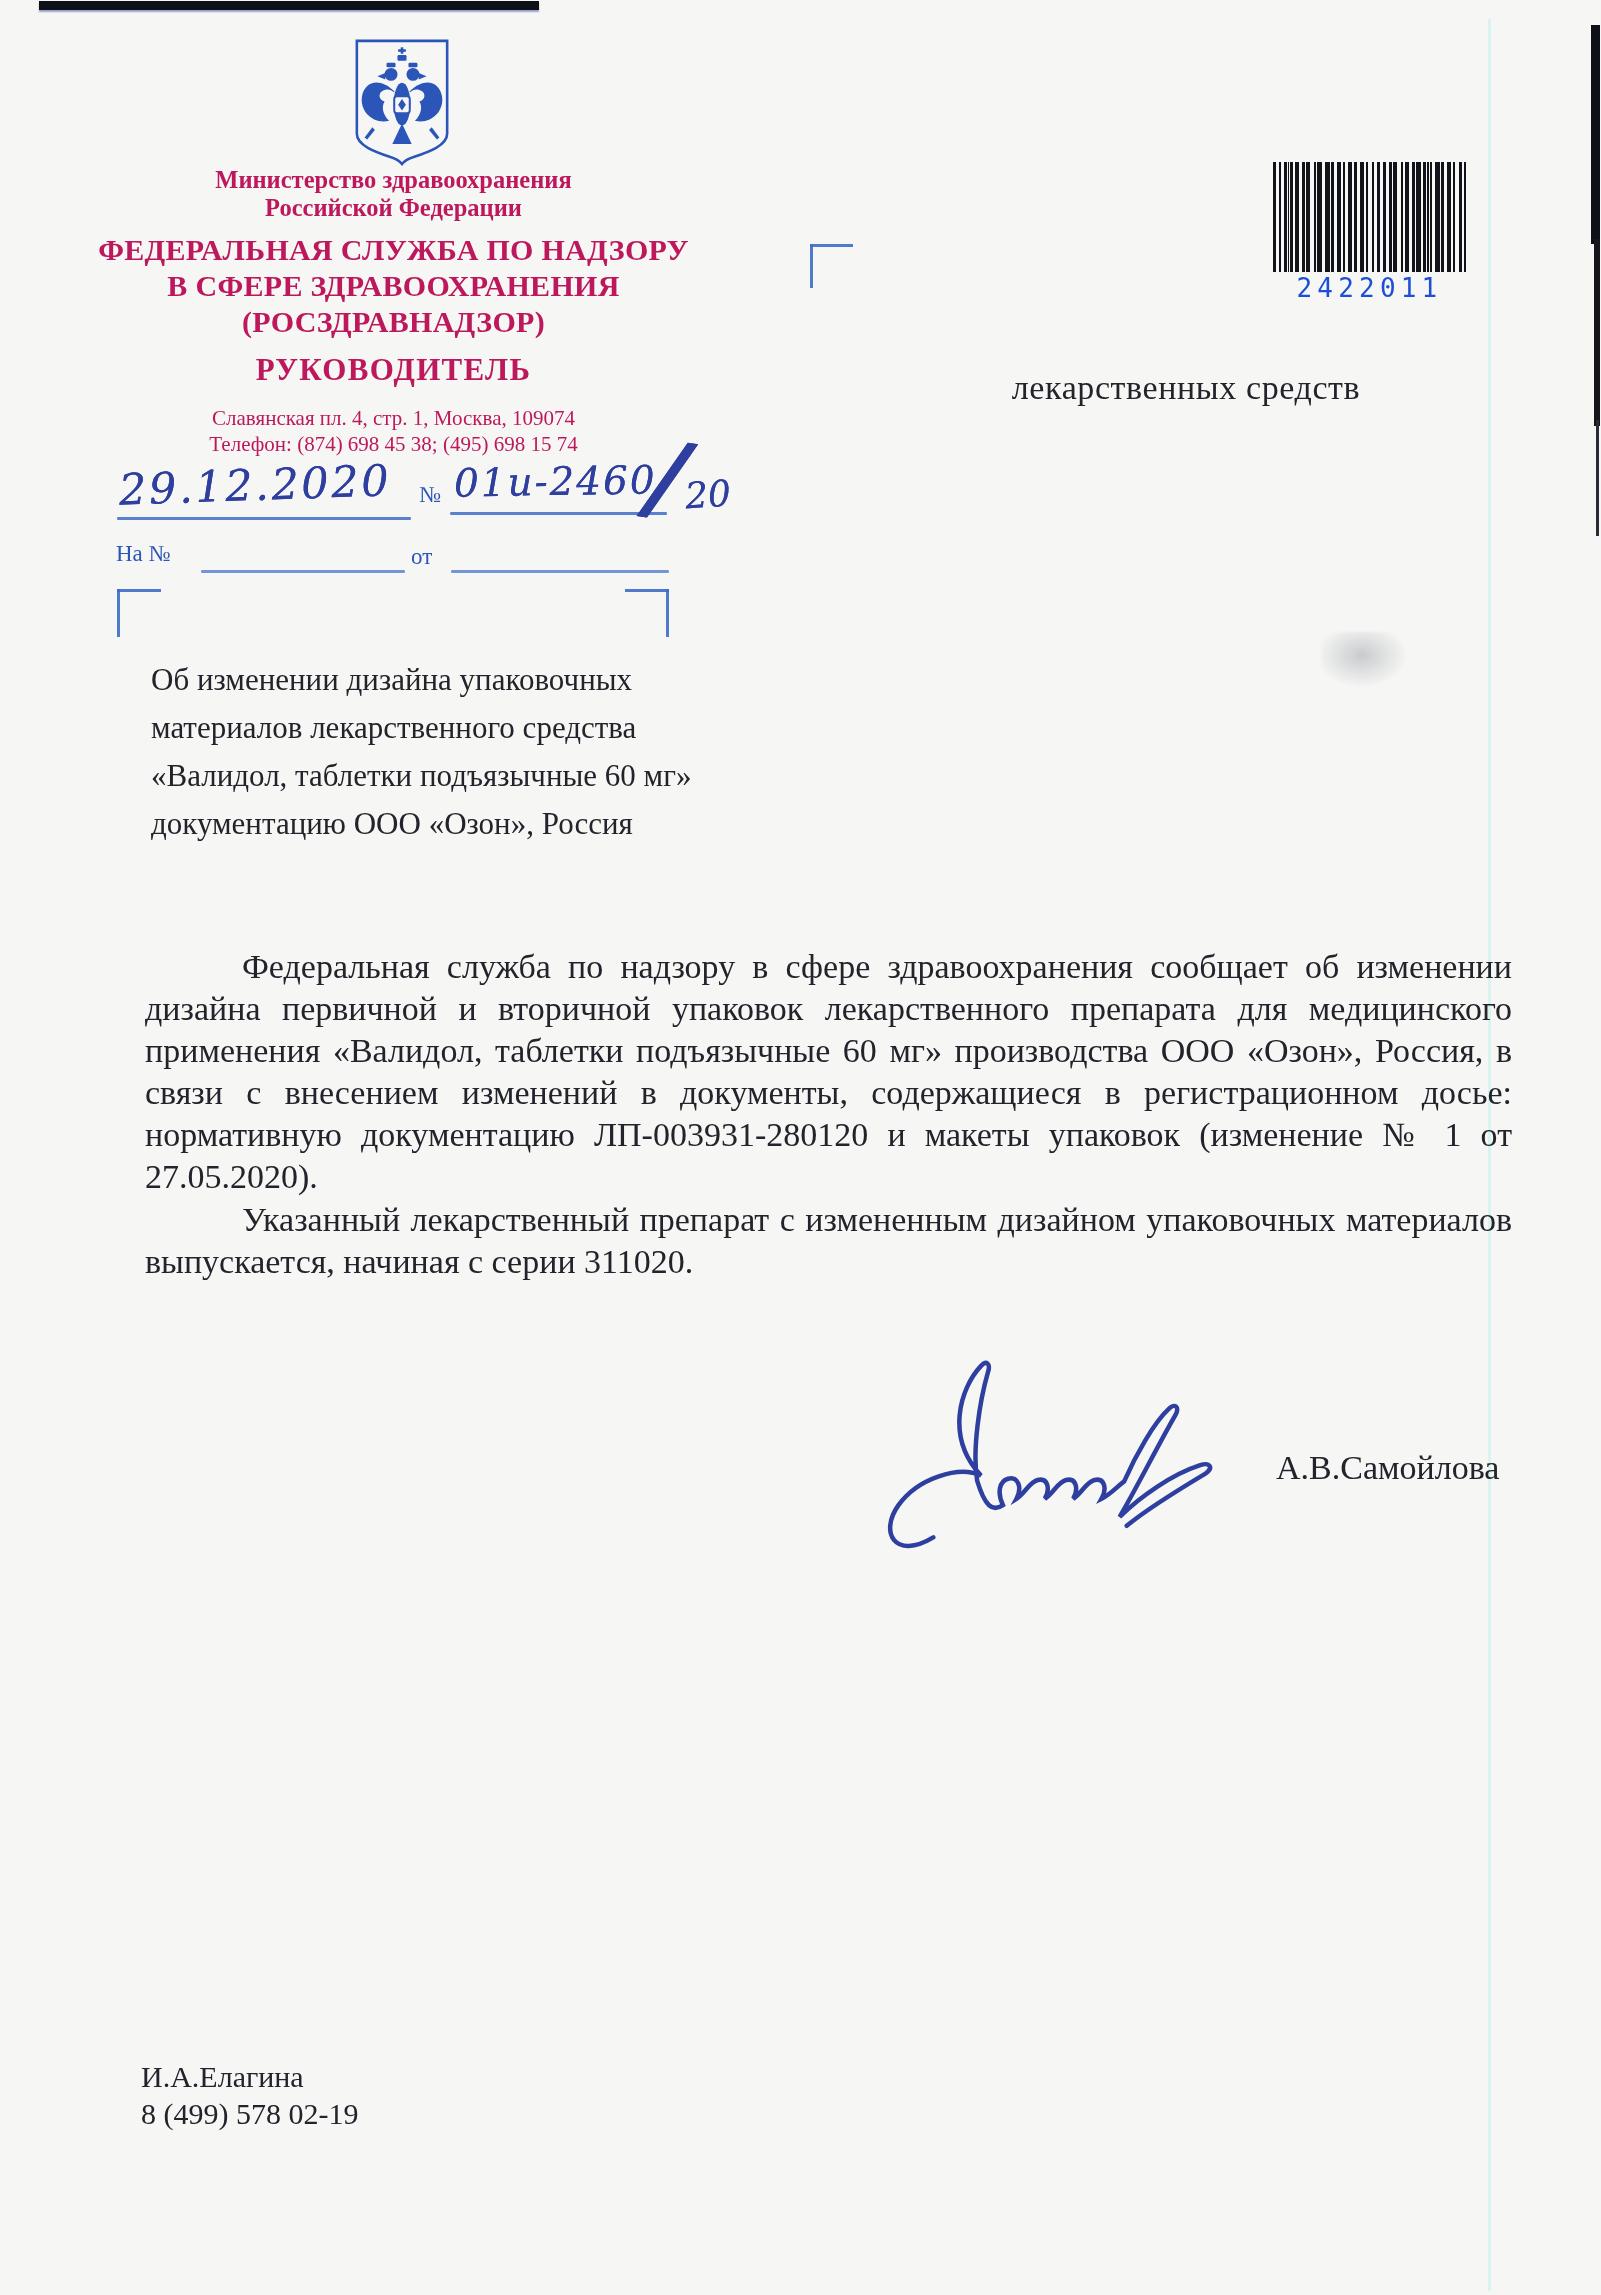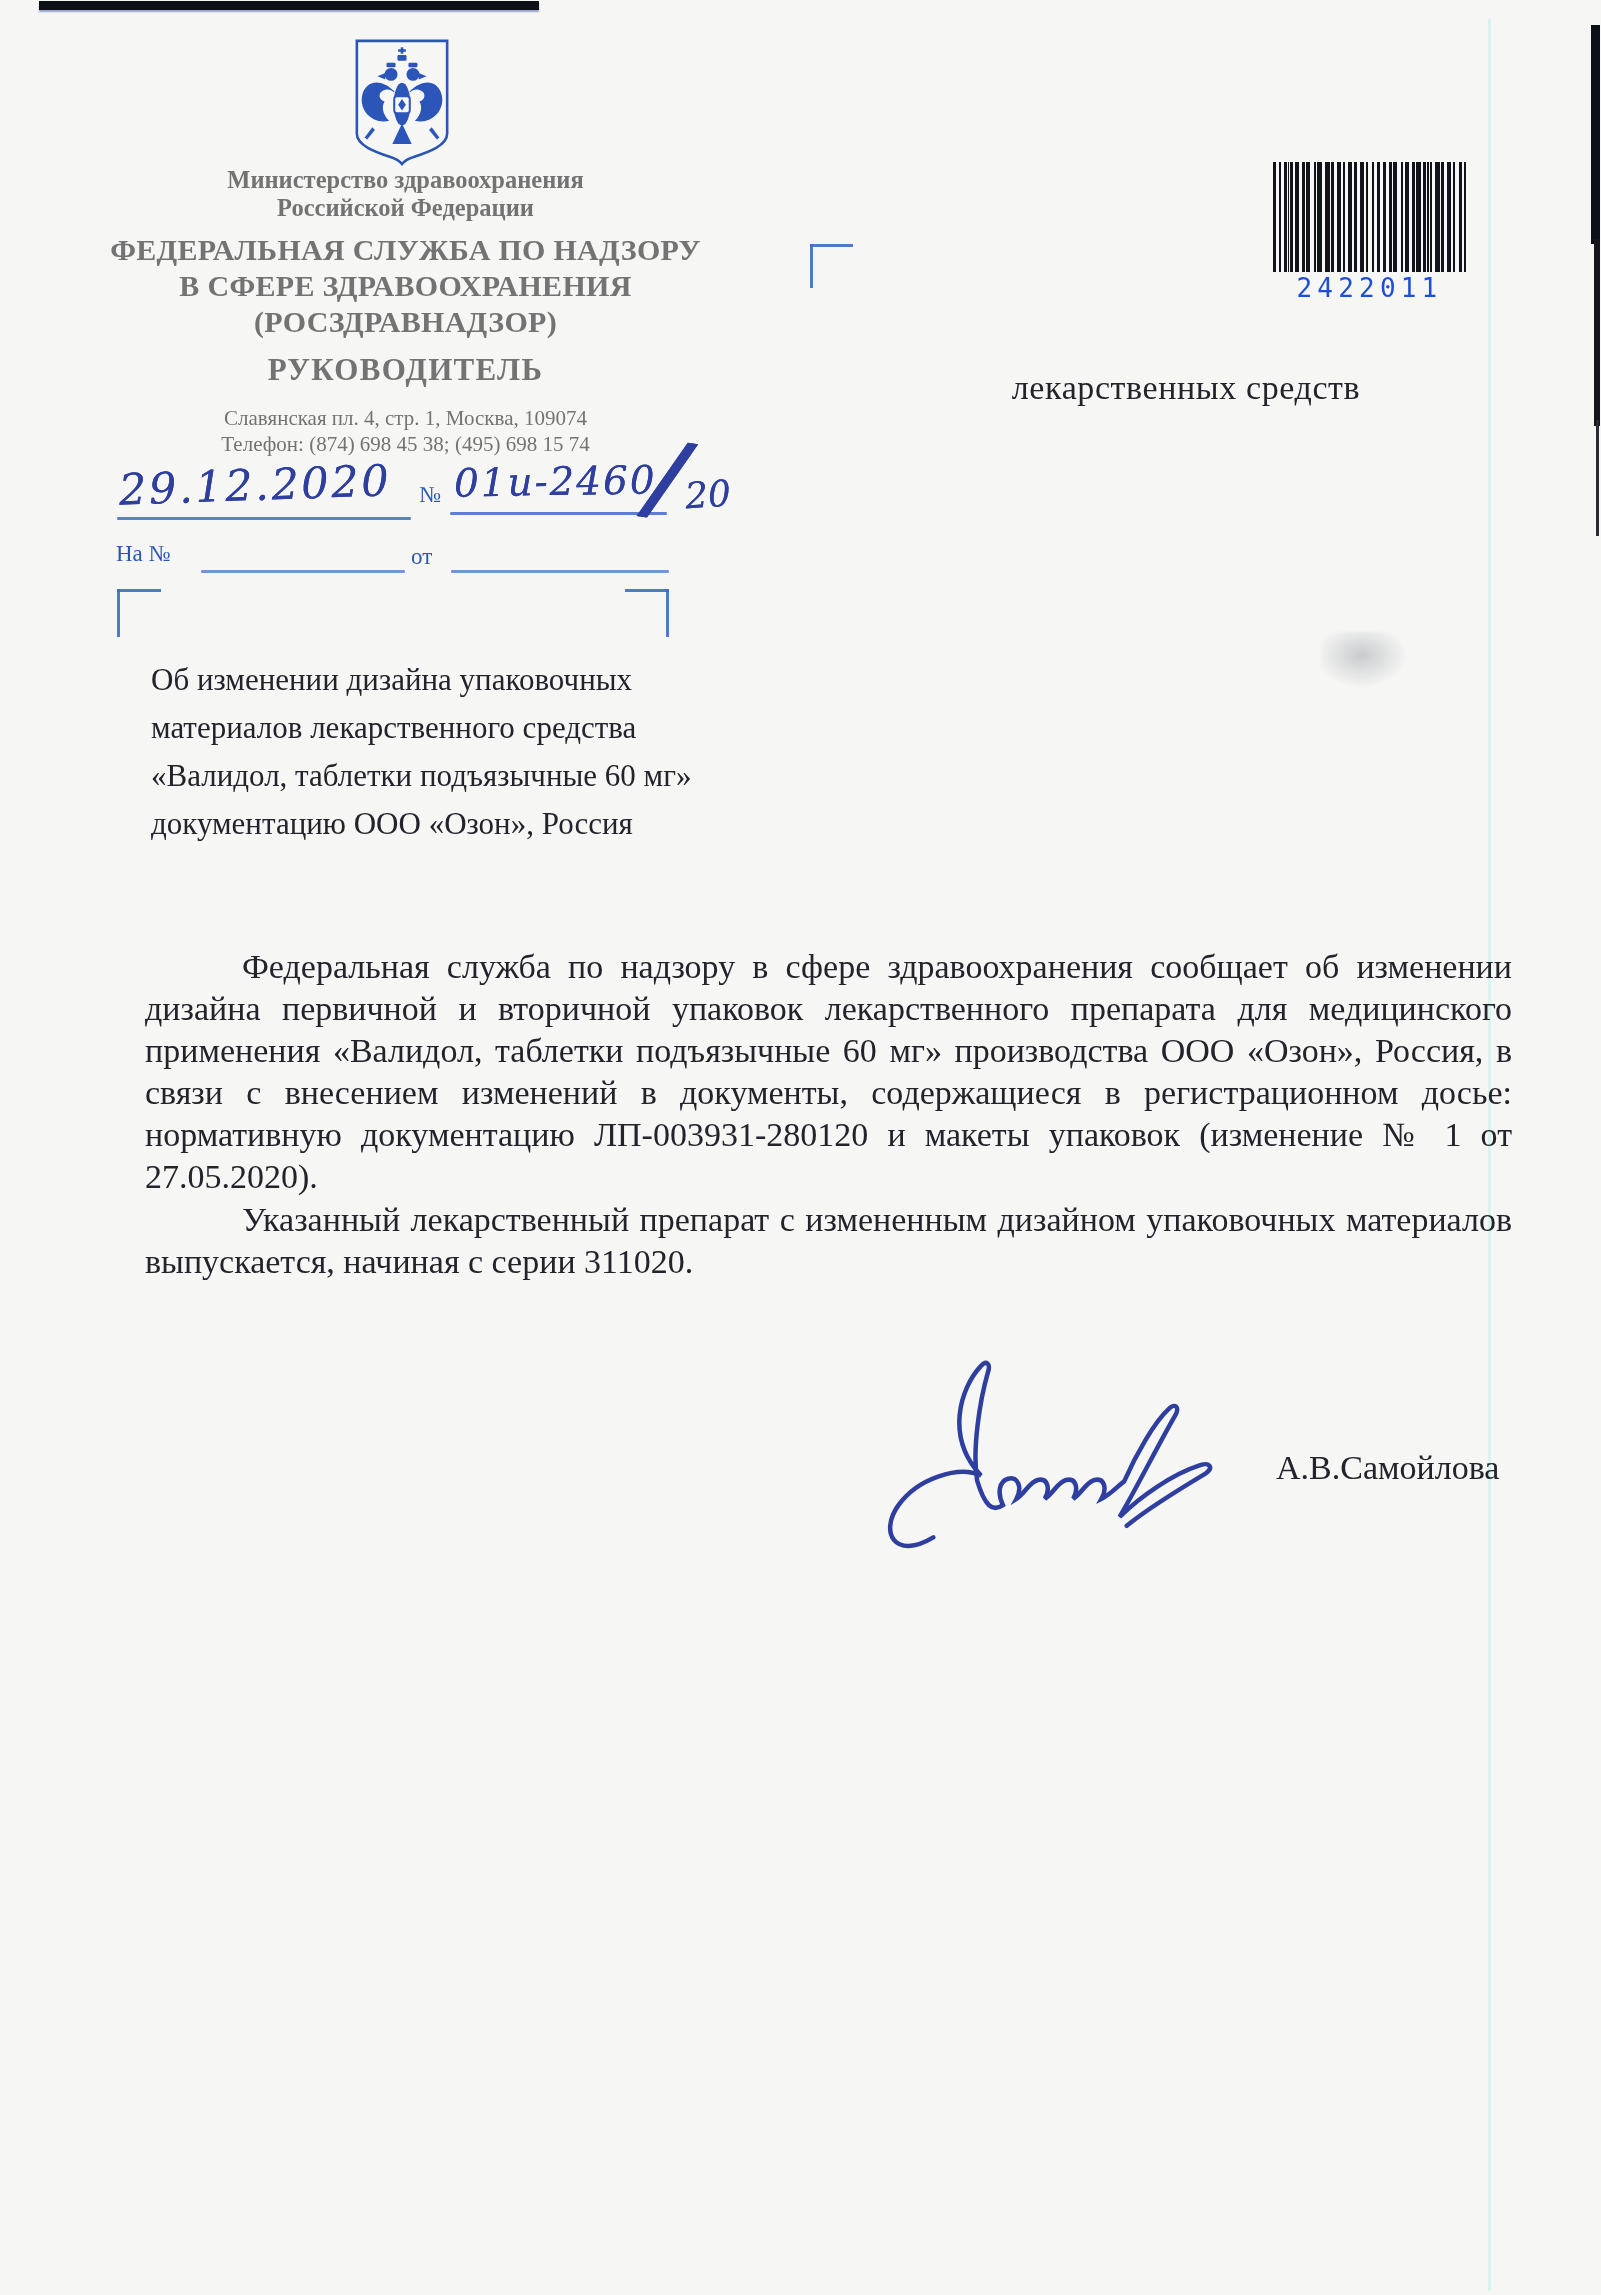--- a/index.html
+++ b/index.html
@@ -4,21 +4,21 @@
 <style>
   html,body{margin:0;padding:0;background:#e8e8e6;}
   .page{
     position:relative;width:1602px;height:2295px;margin:0 auto;
     background:#f6f6f4;overflow:hidden;
     font-family:"Liberation Serif","DejaVu Serif",serif;
     color:#22232b;
   }
   .abs{position:absolute;}
   
-  .lh{color:#737373;text-align:center;width:683px;left:64px;}
+  .lh{color:#be185d;text-align:center;width:683px;left:52px;}
   .lh-bold{font-weight:bold;}
   .ministry{font-size:24.5px;line-height:30px;}
   .service{font-size:30px;line-height:36px;letter-spacing:0.3px;}
   .chief{font-size:31px;letter-spacing:1.3px;}
   .addr{font-size:21px;line-height:27px;}
   
   .ink{color:#2e3f9f;font-style:italic;font-family:"DejaVu Serif","Liberation Serif",serif;}
   .hand-date{font-size:43px;letter-spacing:2.6px;transform:rotate(-2deg);text-shadow:0 0 0.6px #2e3f9f;}
   .hand-num{font-size:39px;letter-spacing:1.9px;transform:rotate(-1deg);text-shadow:0 0 0.6px #2e3f9f;}
   .hand-slash{font-size:97px;font-weight:bold;transform:rotate(8deg);text-shadow:0 0 0.6px #2e3f9f;}
@@ -155,15 +155,19 @@
                C309,237 314,221 328,217 C343,213 348,230 339,246
                C353,239 362,228 374,219
                C392,178 420,128 444,106 C452,98 461,103 453,117
                C428,160 395,226 367,274
                C399,243 448,208 492,194 C507,189 513,198 500,207
                C455,234 409,262 378,288" stroke="#2e3f9f" stroke-width="7" fill="none" stroke-linecap="round"></path>
     </svg>
   </div>
   <div class="abs sig-name">А.В.Самойлова</div>
 
+  <div class="abs executor">
+    <div>И.А.Елагина</div>
+    <div>8 (499) 578 02-19</div>
+  </div>
 
 </div>
 
 
 </body></html>

